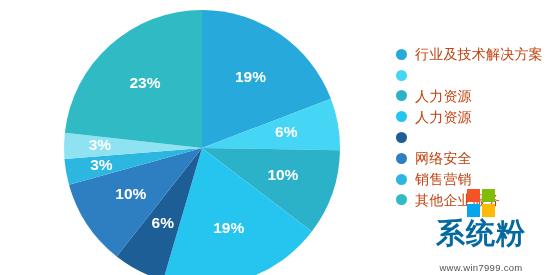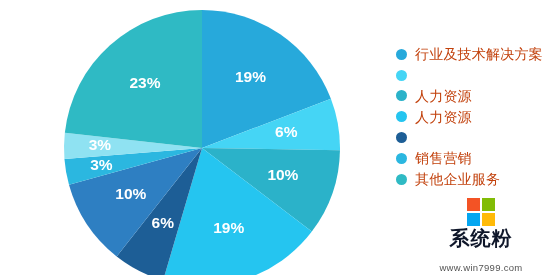--- a/index.html
+++ b/index.html
@@ -84,23 +84,23 @@
     display: grid;
     grid-template-columns: 13px 13px;
     grid-template-rows: 13px 13px;
     gap: 2px;
     width: 28px;
     margin: 0 auto 2px auto;
   }
   .ms-sq { width: 13px; height: 13px; }
   #wm-title {
     font-family: "DejaVu Sans", sans-serif;
-    font-size: 20px;
+    font-size: 29px;
     font-weight: bold;
-    color: #0f172a;
+    color: #0369a1;
     line-height: 1;
     letter-spacing: 1px;
   }
   #wm-url {
     font-family: "Liberation Sans", sans-serif;
     font-size: 9.5px;
     color: #555555;
     letter-spacing: 0.3px;
     margin-top: 14px;
   }
@@ -150,20 +150,24 @@
         <span class="legend-label">人力资源</span>
       </div>
       <div class="legend-item">
         <span class="legend-dot" style="background: rgb(37, 197, 240);"></span>
         <span class="legend-label">人力资源</span>
       </div>
       <div class="legend-item">
         <span class="legend-dot" style="background: rgb(29, 94, 150);"></span>
       </div>
       <div class="legend-item">
+        <span class="legend-dot" style="background: rgb(46, 127, 194);"></span>
+        <span class="legend-label">网络安全</span>
+      </div>
+      <div class="legend-item">
         <span class="legend-dot" style="background: rgb(43, 183, 224);"></span>
         <span class="legend-label">销售营销</span>
       </div>
       <div class="legend-item">
         <span class="legend-dot" style="background: rgb(47, 186, 196);"></span>
         <span class="legend-label">其他企业服务</span>
       </div>
     </div>
 
   <div id="watermark">

